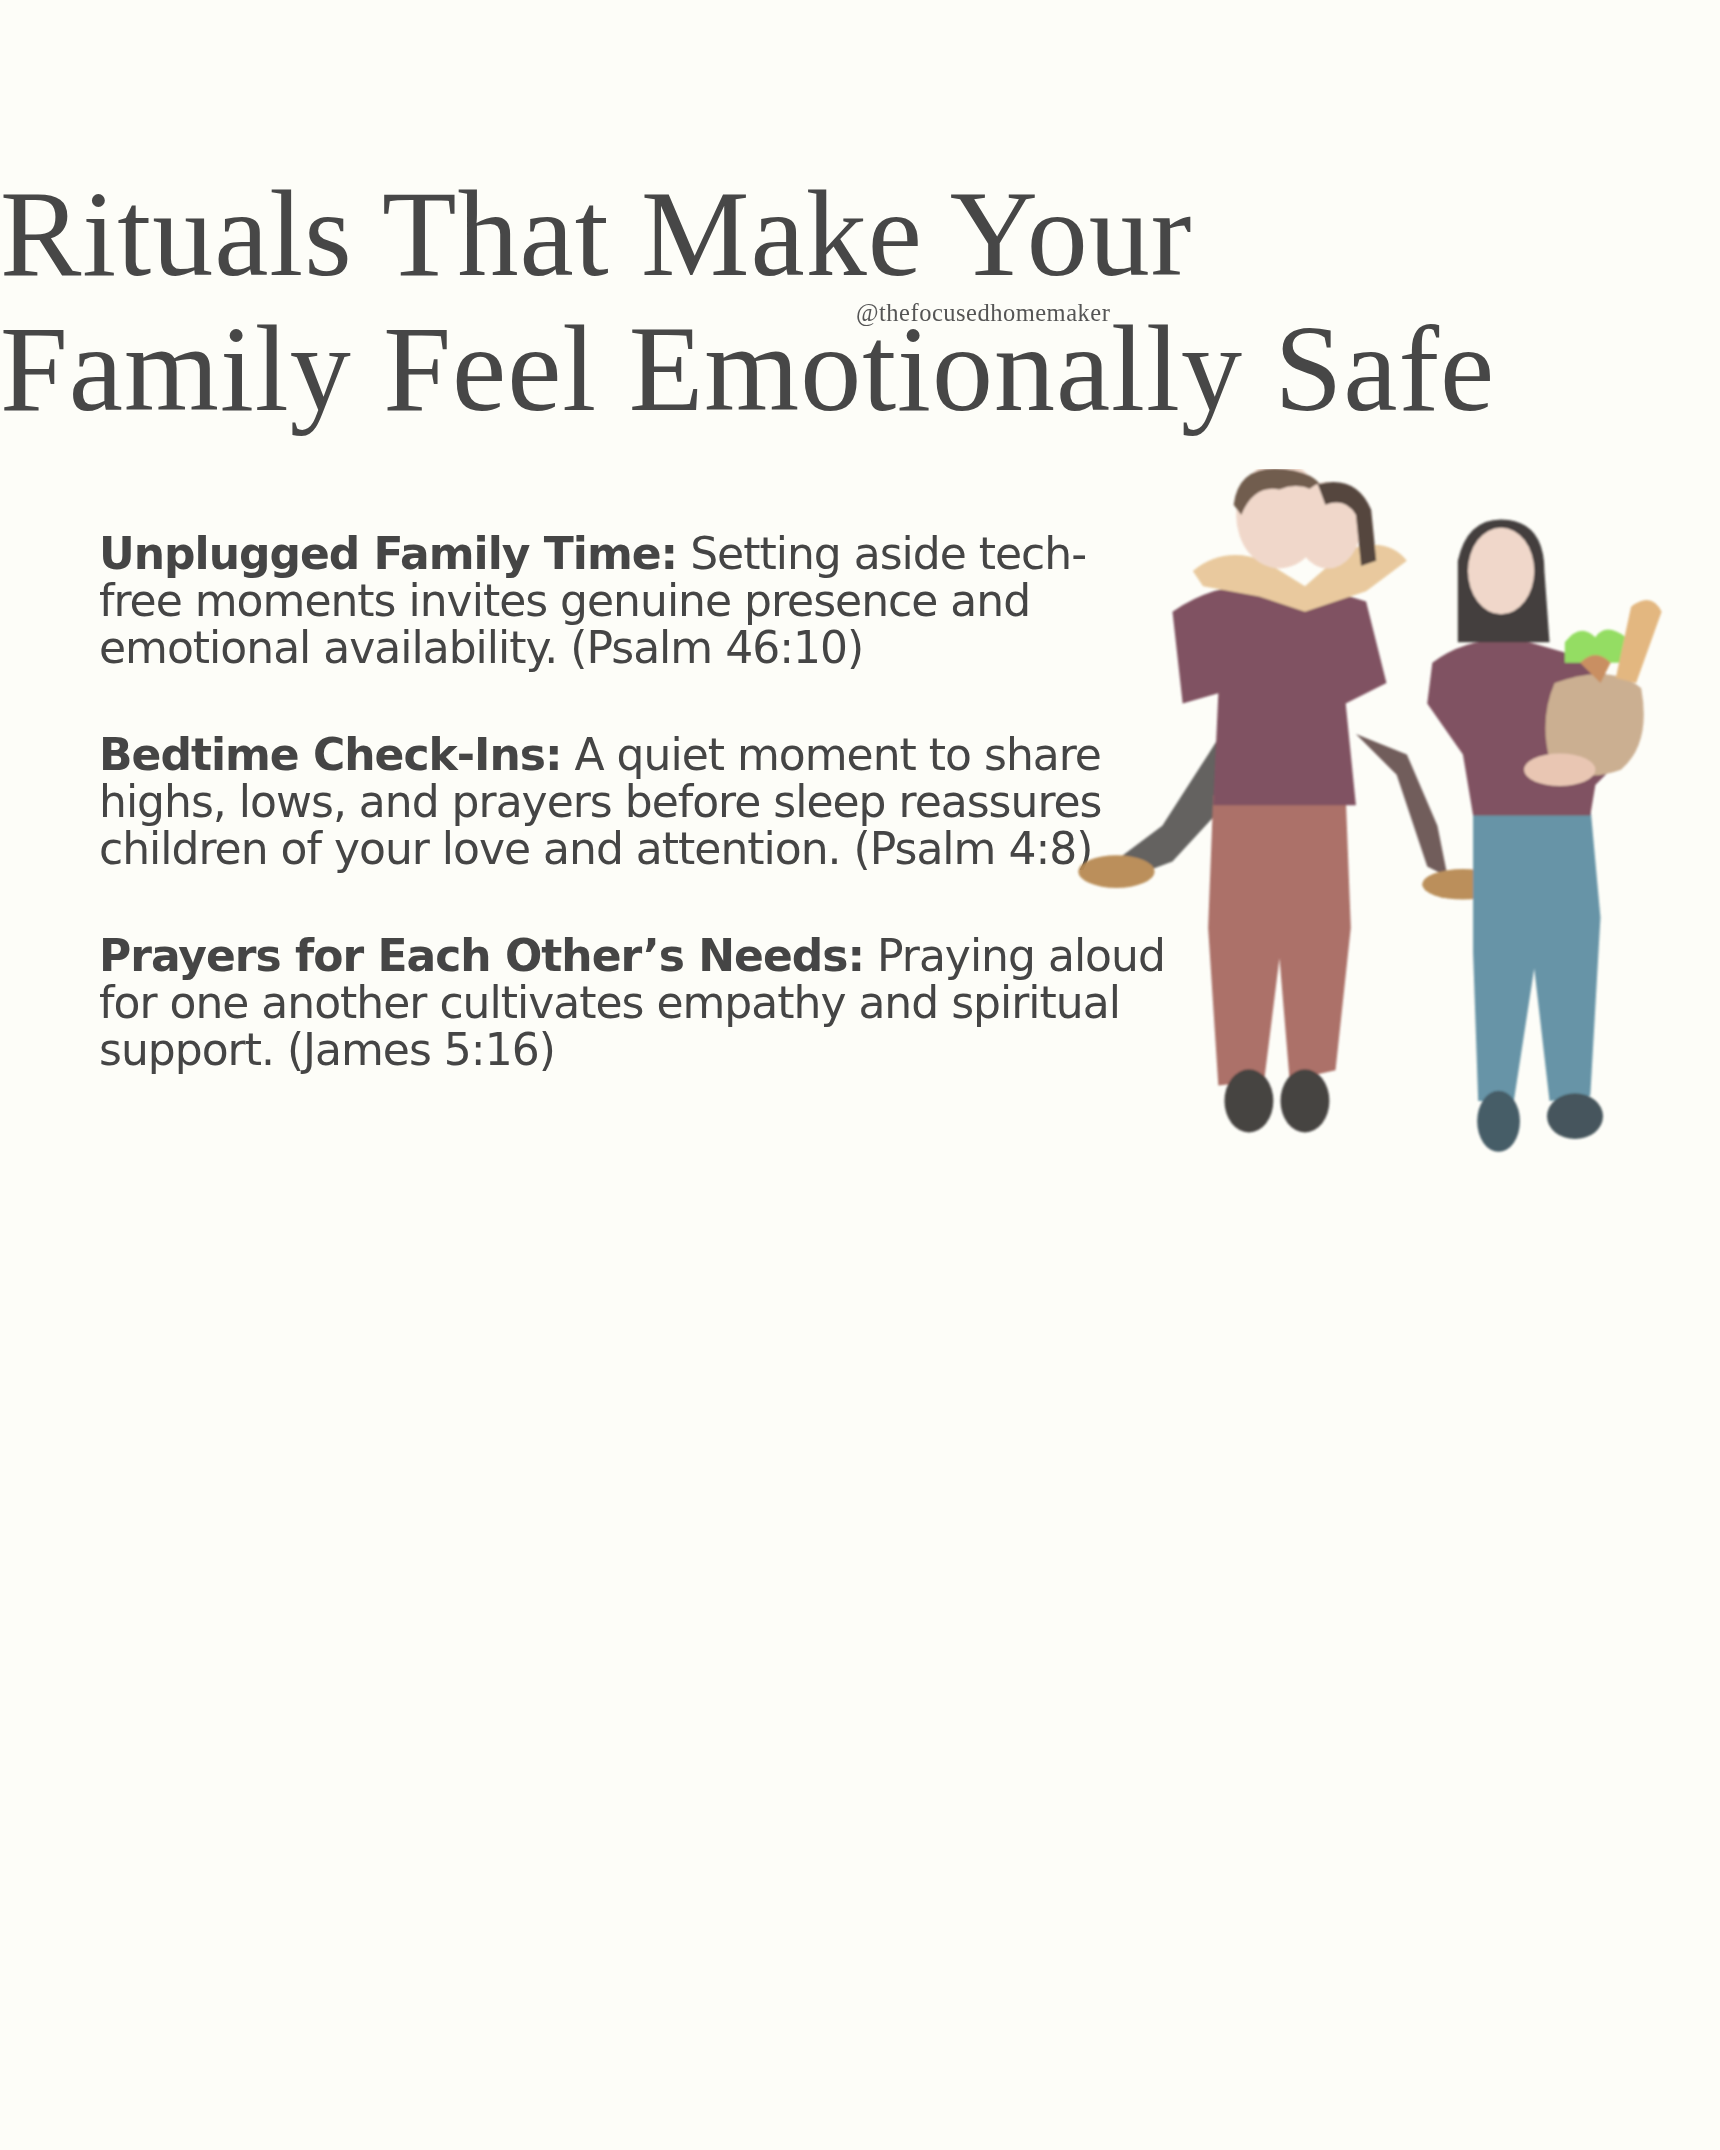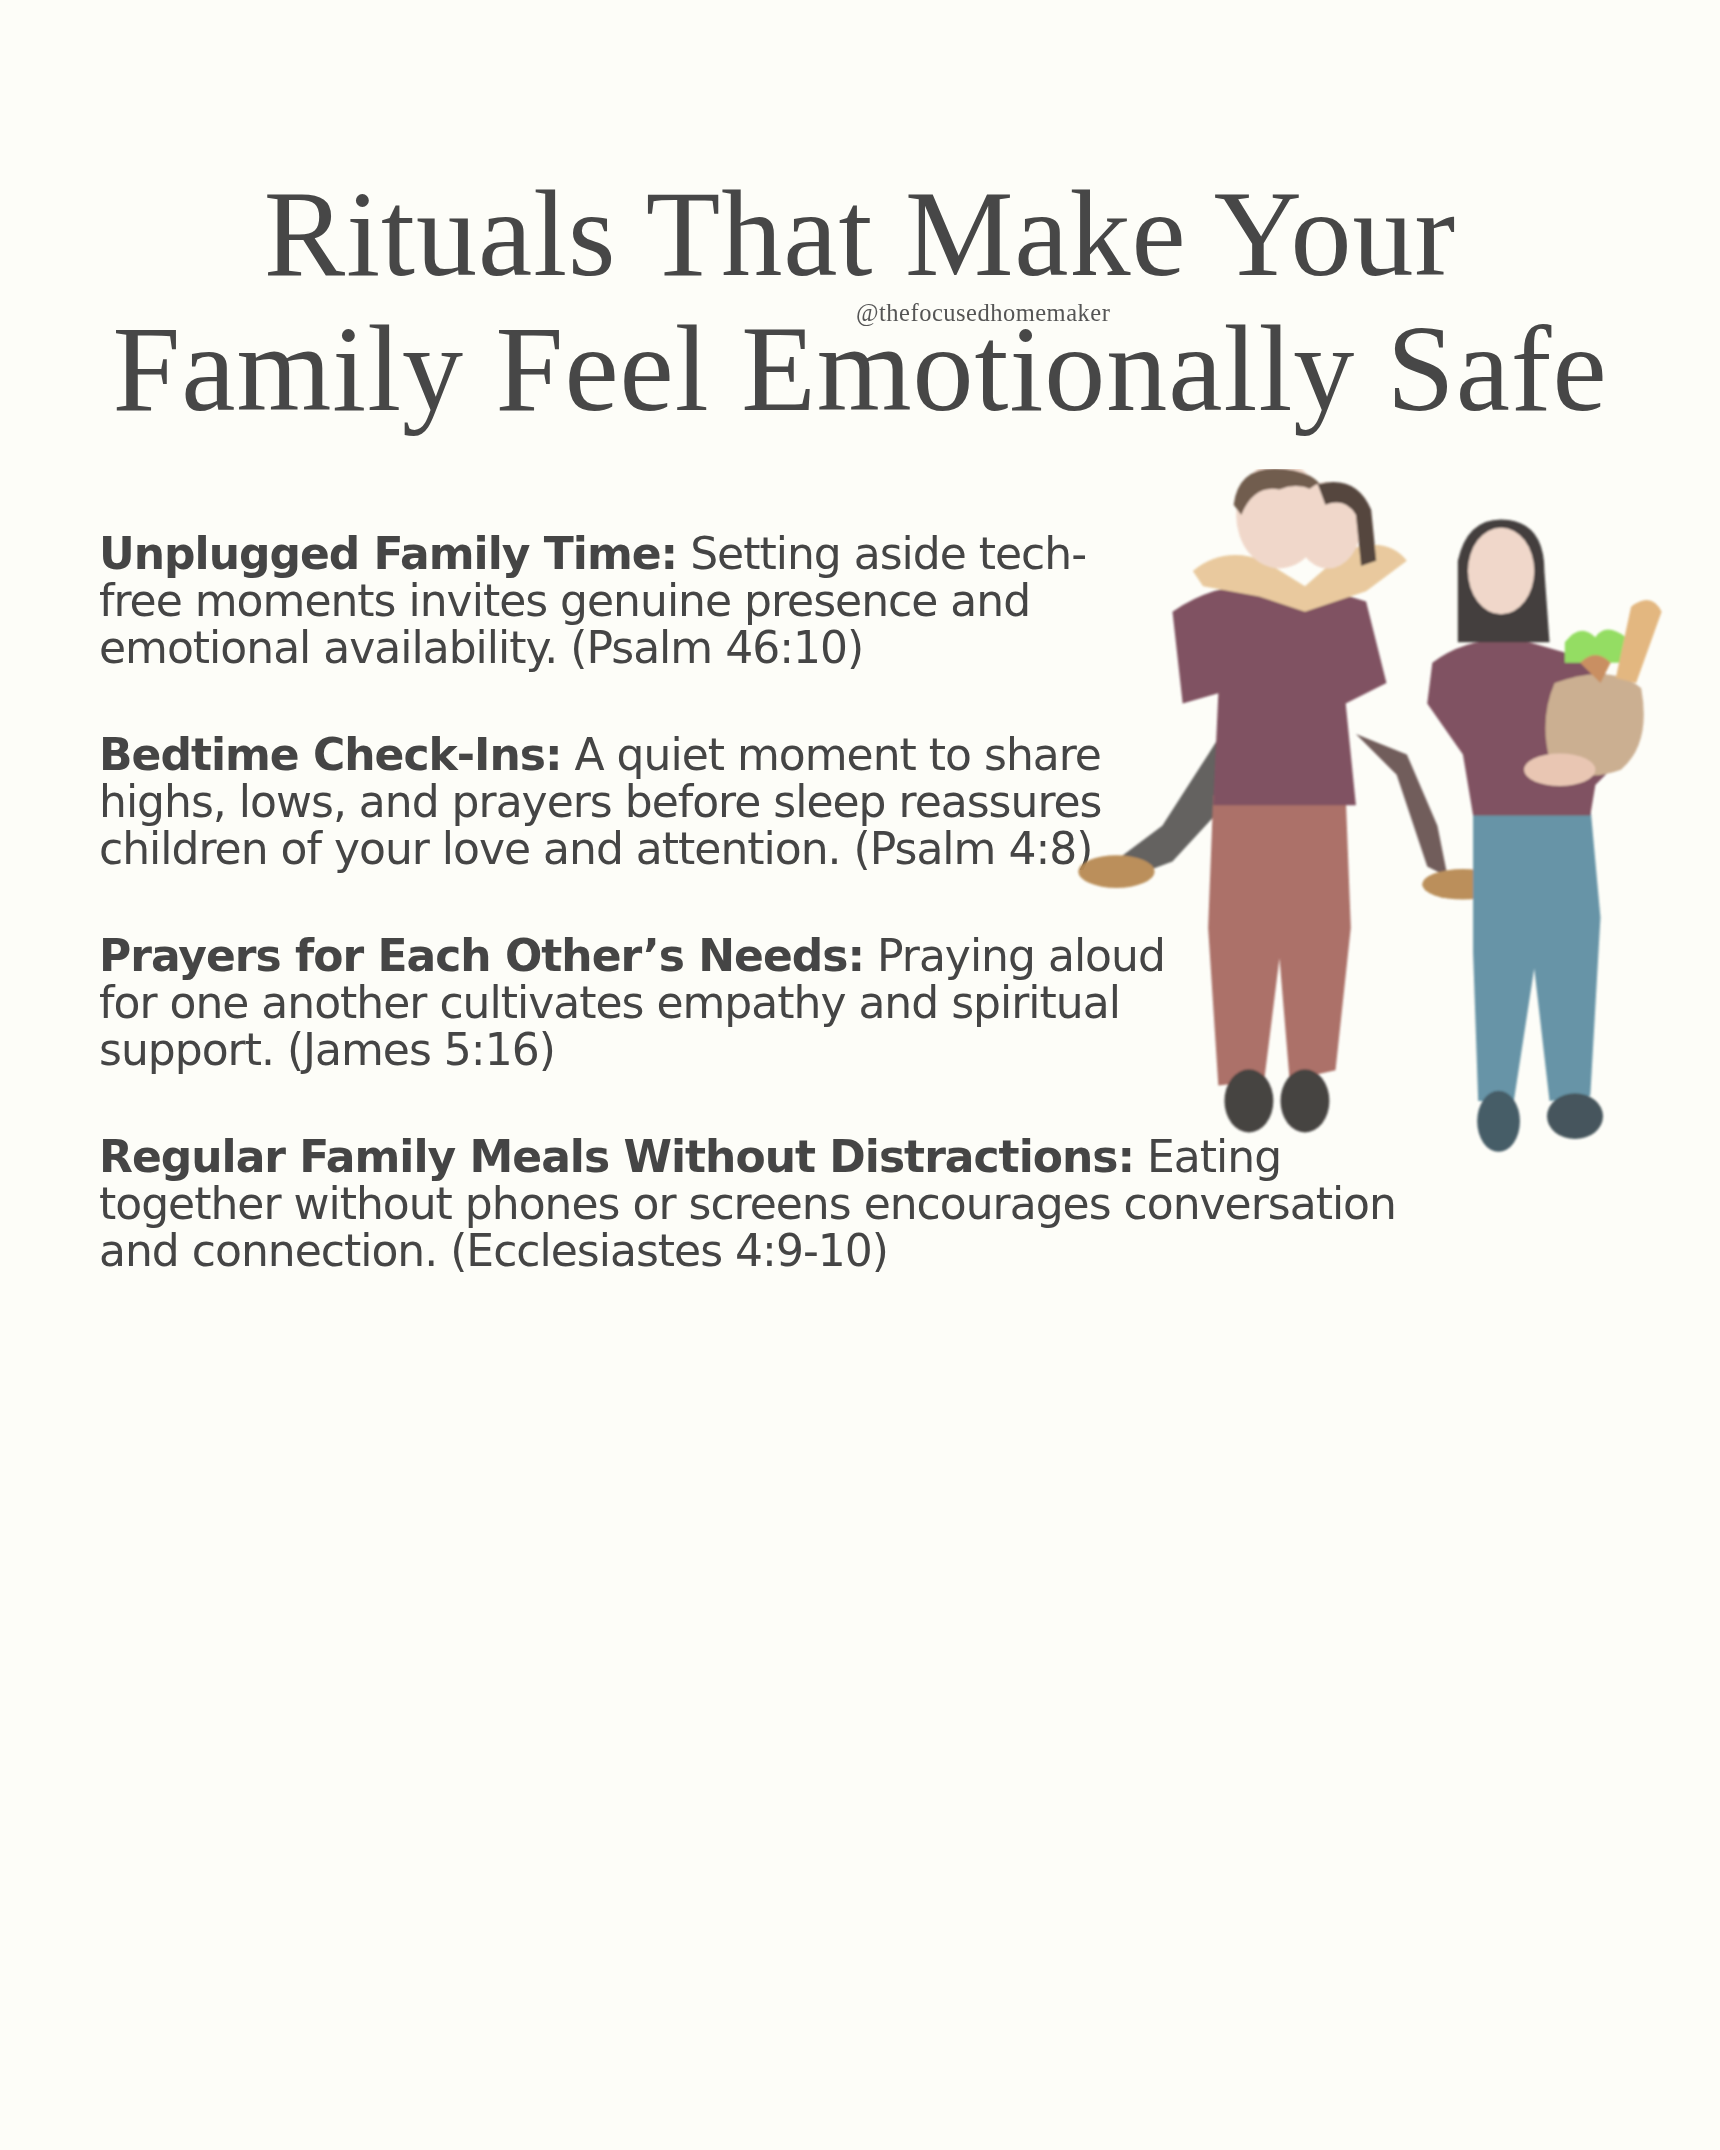--- a/index.html
+++ b/index.html
@@ -4,21 +4,21 @@
 <style>
   html, body { margin: 0; padding: 0; }
   body {
     width: 1720px; height: 2151px;
     background: #fdfdf8;
     position: relative;
     overflow: hidden;
     color: #444444;
   }
   .title {
-    position: absolute; left: 0; width: 1720px; text-align: center;
+    position: absolute; left: 0; width: 1720px; 
     font-family: "Liberation Serif", "DejaVu Serif", serif;
     color: #474747;
     font-size: 122px;
     line-height: 1;
     letter-spacing: 1px;
   }
   .title.line1 { top: 173px; }
   .title.line2 { top: 308px; }
   .handle {
     position: absolute; left: 856px; top: 283px;
@@ -55,21 +55,20 @@
 <body>
 
 <div class="title line1">Rituals That Make Your</div>
 <div class="handle">@thefocusedhomemaker</div>
 <div class="title line2">Family Feel Emotionally Safe</div>
 
 <div class="list">
   <p class="item w1"><span class="label">Unplugged Family Time:</span><span> Setting aside tech-free moments invites genuine presence and emotional availability. (Psalm 46:10)</span></p>
   <p class="item w2"><span class="label">Bedtime Check-Ins:</span><span> A quiet moment to share highs, lows, and prayers before sleep reassures children of your love and attention. (Psalm 4:8)</span></p>
   <p class="item w4"><span class="label">Prayers for Each Other’s Needs:</span><span> Praying aloud for one another cultivates empathy and spiritual support. (James 5:16)</span></p>
-  <p class="item w6"><span class="label">Regular Family Meals Without Distractions:</span><span> Eating together without phones or screens encourages conversation and connection. (Ecclesiastes 4:9-10)</span></p>
 </div>
 
 <div class="illustration">
   <svg width="642" height="795" viewBox="0 0 1260 1560">
     <defs>
       <filter id="soft">
           <feGaussianBlur stdDeviation="2"></feGaussianBlur>
         </filter>
     </defs>
     <g filter="url(#soft)" opacity="0.95">

